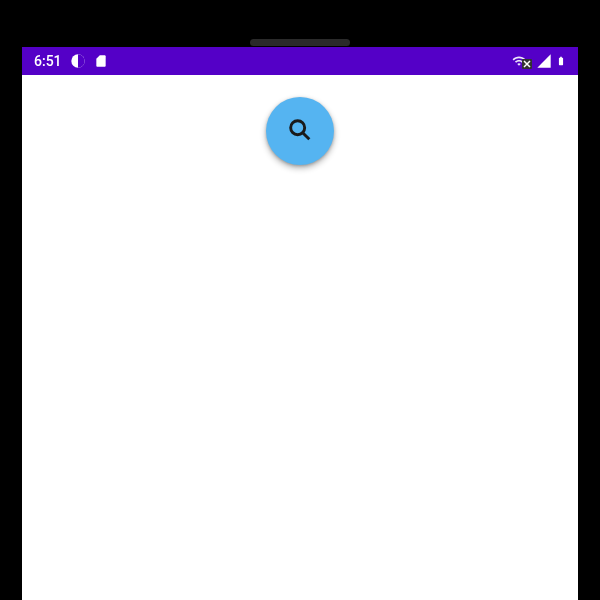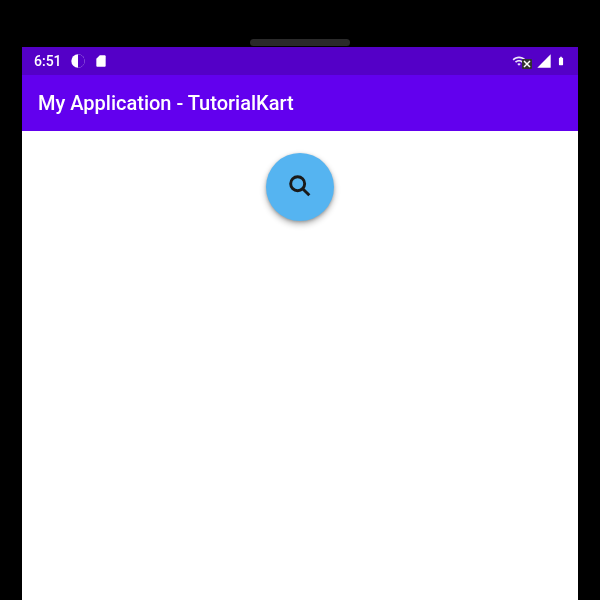--- a/index.html
+++ b/index.html
@@ -136,23 +136,20 @@
             <path d="M2 22h20V2z"></path>
           </svg>
         </span>
         <span class="status-icon">
           <svg width="10" height="16" viewBox="0 0 24 24" fill="#fff">
             <path d="M15.67 4H14V2h-4v2H8.33C7.6 4 7 4.6 7 5.33v15.33C7 21.4 7.6 22 8.33 22h7.33c.74 0 1.34-.6 1.34-1.33V5.33C17 4.6 16.4 4 15.67 4z"></path>
           </svg>
         </span>
       </div>
     </div>
-    <div class="app-bar">
-      <span class="app-title">My Application - TutorialKart</span>
-    </div>
     <div class="content">
       <button class="fab">
         <span>
           <svg width="28" height="28" viewBox="0 0 24 24" fill="none" stroke="#1a1a1a" stroke-width="2.5">
             <circle cx="10" cy="10" r="6"></circle>
             <line x1="14.5" y1="14.5" x2="20" y2="20"></line>
           </svg>
         </span>
       </button>
     </div>

